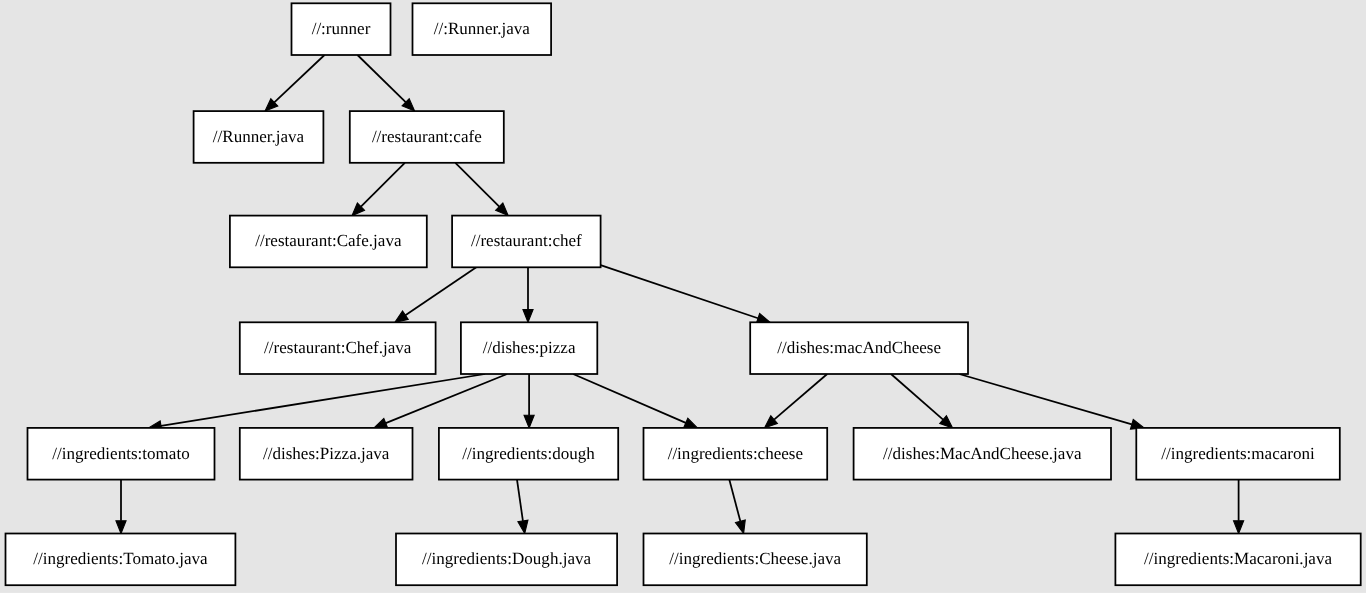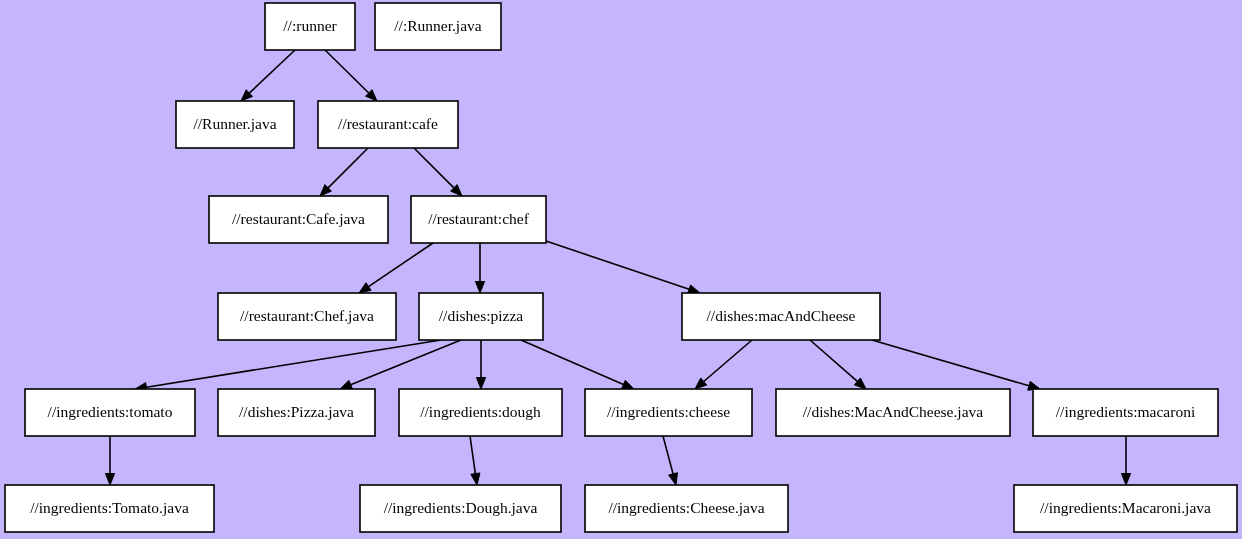--- a/index.html
+++ b/index.html
@@ -11,21 +11,21 @@
   body {
     width: 1242px;
     height: 539px;
     overflow: hidden;
     font-family: "Liberation Serif", "DejaVu Serif", serif;
   }
   #graph-root {
     position: relative;
     width: 1242px;
     height: 539px;
-    background: #c4b5fd;
+    background: #e5e5e5;
   }
   svg#graph-canvas {
     display: block;
     width: 1242px;
     height: 539px;
   }
   .node-box {
     fill: #ffffff;
     stroke: #000000;
     stroke-width: 1.6;

